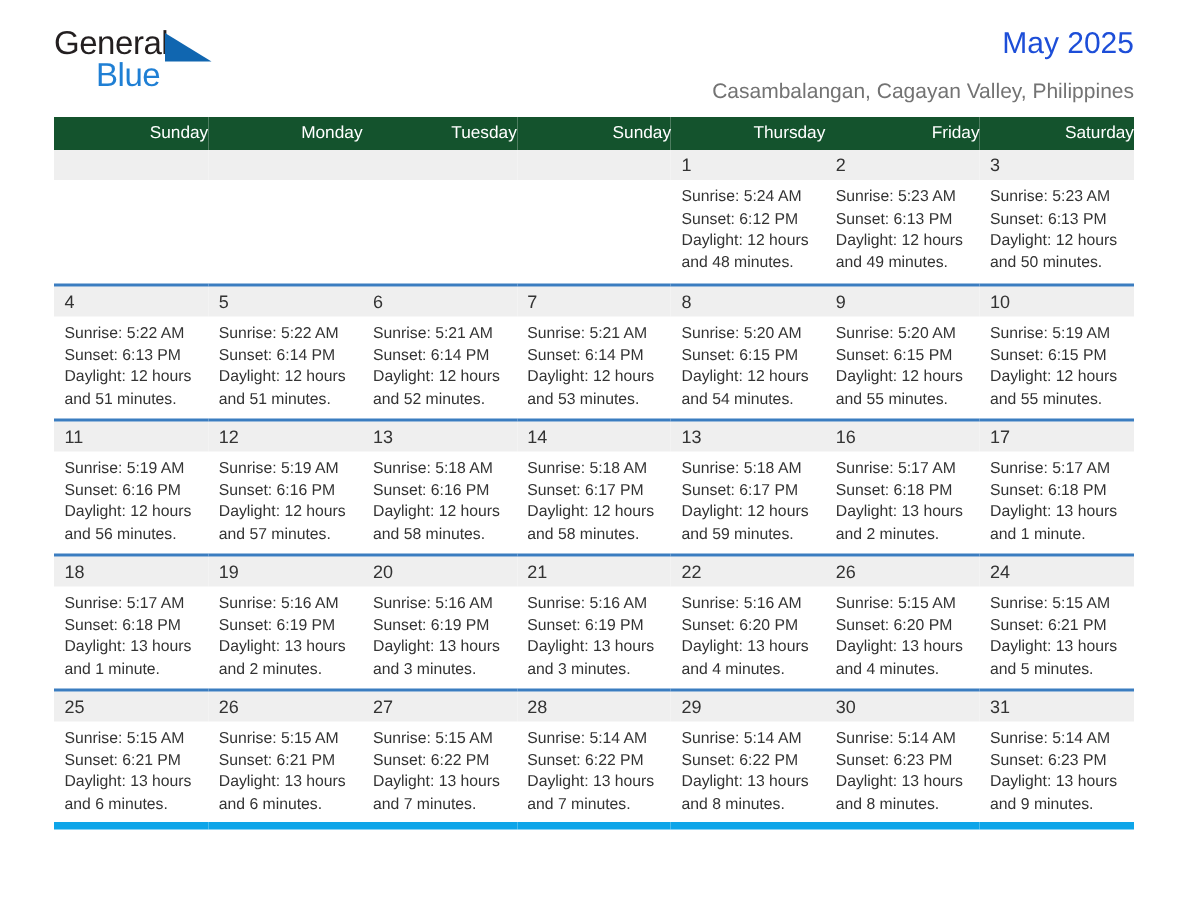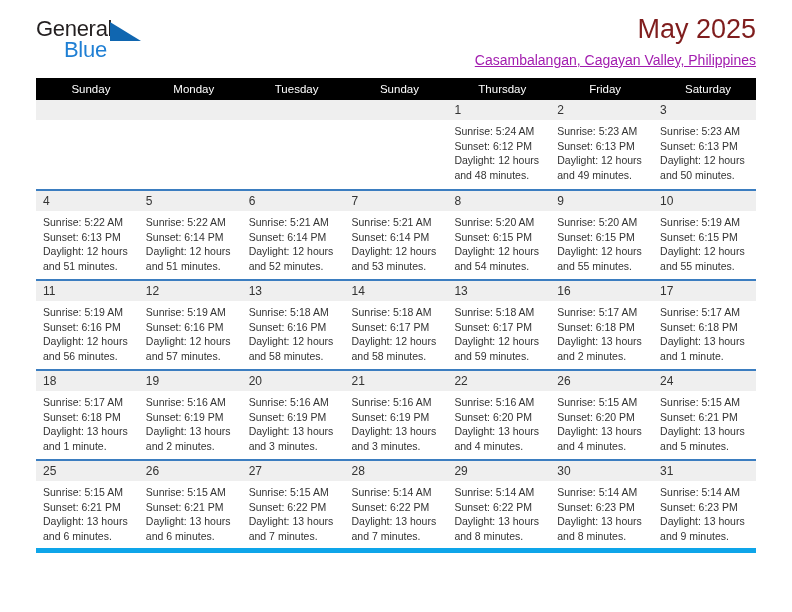--- a/index.html
+++ b/index.html
@@ -60,48 +60,47 @@
     top: 21px;
     font-size: 22px;
     letter-spacing: -0.3px;
     color: #1f7fd4;
   }
 
   .title-block {
     text-align: right;
   }
   .month-title {
-    font-size: 27px;
-    color: #7f1d1d;
+    font-size: 20px;
+    color: #1d4ed8;
     line-height: 34px;
     font-weight: normal;
     margin: 0;
   }
   .location {
     font-size: 14px;
-    color: #a21caf;
+    color: #737373;
     line-height: 20px;
     margin: 4px 0 0 0;
     font-weight: normal;
-    text-decoration: underline;
   }
 
   
   .calendar {
     width: 720px;
     border-collapse: collapse;
     table-layout: fixed;
     margin-top: 6px;
   }
   .calendar th {
-    background: #000000;
+    background: #14532d;
     color: #ffffff;
     font-size: 11.5px;
     font-weight: normal;
-    text-align: center;
+    text-align: right;
     padding: 5px 0 5px 7px;
     height: 21px;
     border: none;
   }
   .calendar td {
     vertical-align: top;
     padding: 0;
     border: none;
     border-bottom: 2px solid #3b7dc0;
     height: 90px;

